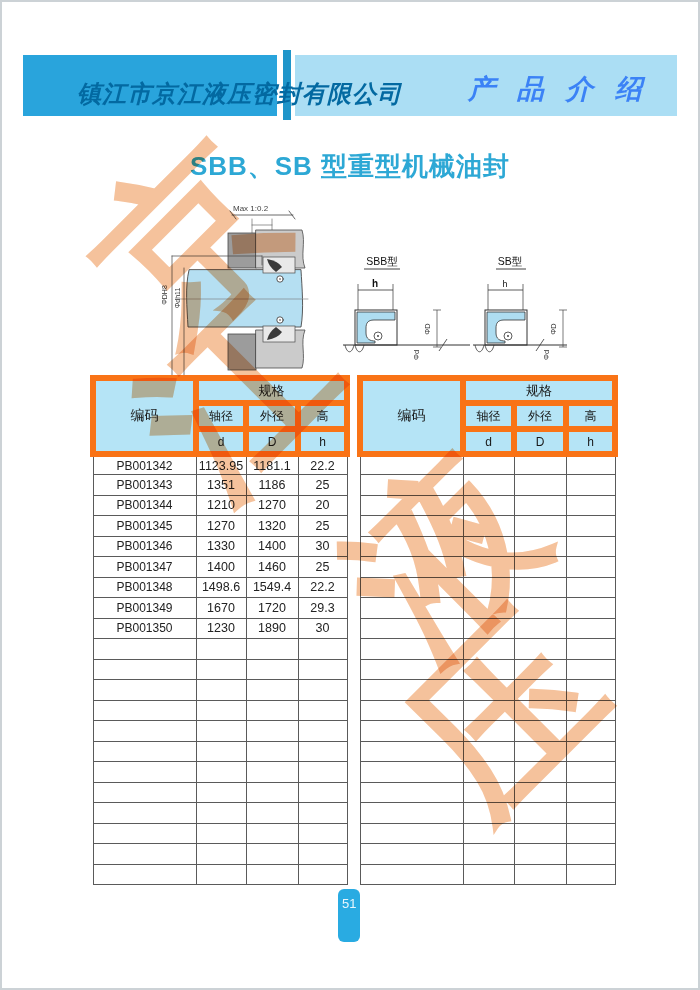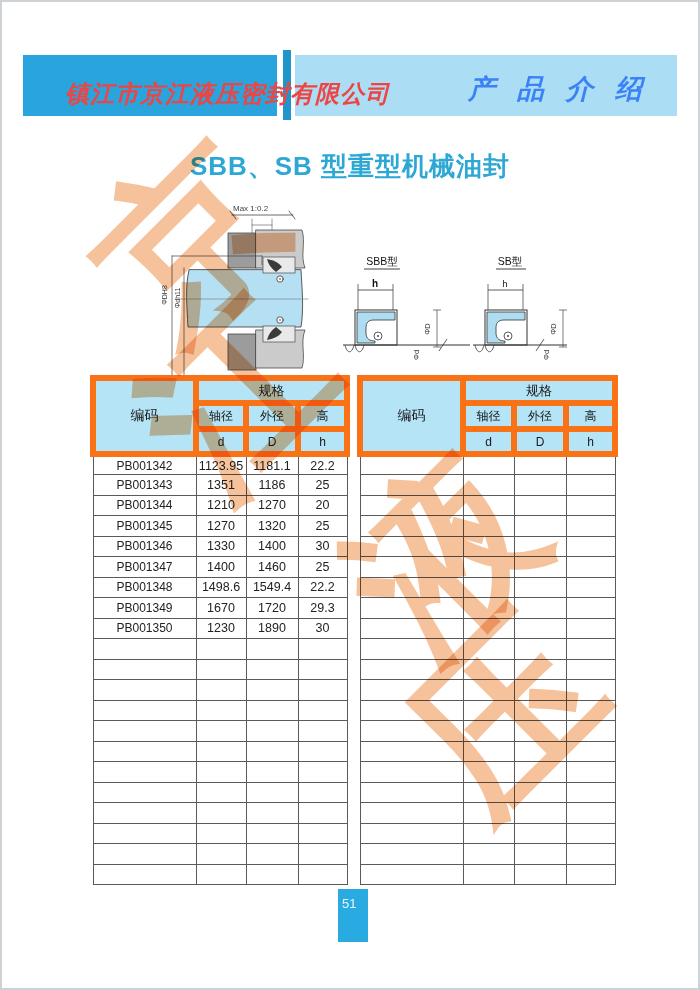--- a/index.html
+++ b/index.html
@@ -4,22 +4,22 @@
 <style>
   html,body{margin:0;padding:0;background:#ffffff;}
   body{width:700px;height:990px;position:relative;overflow:hidden;
        font-family:"Liberation Sans",sans-serif;}
   .page-frame{position:absolute;inset:0;border:2px solid #ccd2d6;pointer-events:none;z-index:60;}
 
   
   .bar-dark{position:absolute;left:23px;top:55px;width:254px;height:61px;background:#29a4dc;}
   .bar-stripe{position:absolute;left:283px;top:50px;width:8px;height:70px;background:#1f95c9;}
   .bar-light{position:absolute;left:295px;top:55px;width:382px;height:61px;background:#abdef4;}
-  .company-name{position:absolute;left:65px;top:78px;width:330px;font-size:24px;font-weight:bold;
-       color:#ef4444;letter-spacing:1px;z-index:5;font-style:italic;}
+  .company-name{position:absolute;left:77px;top:78px;width:330px;font-size:24px;font-weight:bold;
+       color:#0369a1;letter-spacing:1px;z-index:5;font-style:italic;}
   .section-title{position:absolute;left:468px;top:71px;font-size:27px;font-weight:bold;font-style:italic;
        color:#3b82f6;letter-spacing:22px;z-index:5;}
 
   
   .page-title{position:absolute;left:0;right:0;top:149px;text-align:center;font-size:26px;
        font-weight:bold;color:#2da8d5;letter-spacing:1px;}
 
   
   .diagram-svg{position:absolute;left:90px;top:195px;}
 
@@ -41,22 +41,22 @@
   
   .wm{position:absolute;font-size:180px;line-height:1;font-weight:bold;color:#f5c29c;
       transform:rotate(-45deg);mix-blend-mode:multiply;z-index:50;pointer-events:none;
       font-family:"Liberation Sans",sans-serif;}
   .wm1{left:100px;top:150px;}
   .wm2{left:148px;top:305px;}
   .wm3{left:355px;top:465px;}
   .wm4{left:415px;top:625px;}
 
   
-  .page-num{position:absolute;left:338px;top:889px;width:30px;height:53px;background:#29abe2;
-      color:#e8f6fd;font-size:13px;padding-top:7px;padding-left:4px;box-sizing:border-box;z-index:55;}
+  .page-num{position:absolute;left:338px;top:889px;width:22px;height:53px;background:#29abe2;
+      color:#e8f6fd;font-size:13px;padding-top:7px;padding-left:4px;box-sizing:border-box;z-index:55;border-radius:6px;}
 </style>
 </head>
 <body>
 
 <div class="page-frame"></div>
 
 <div class="bar-dark"></div>
 <div class="bar-stripe"></div>
 <div class="bar-light"></div>
 <div class="company-name">镇江市京江液压密封有限公司</div>

